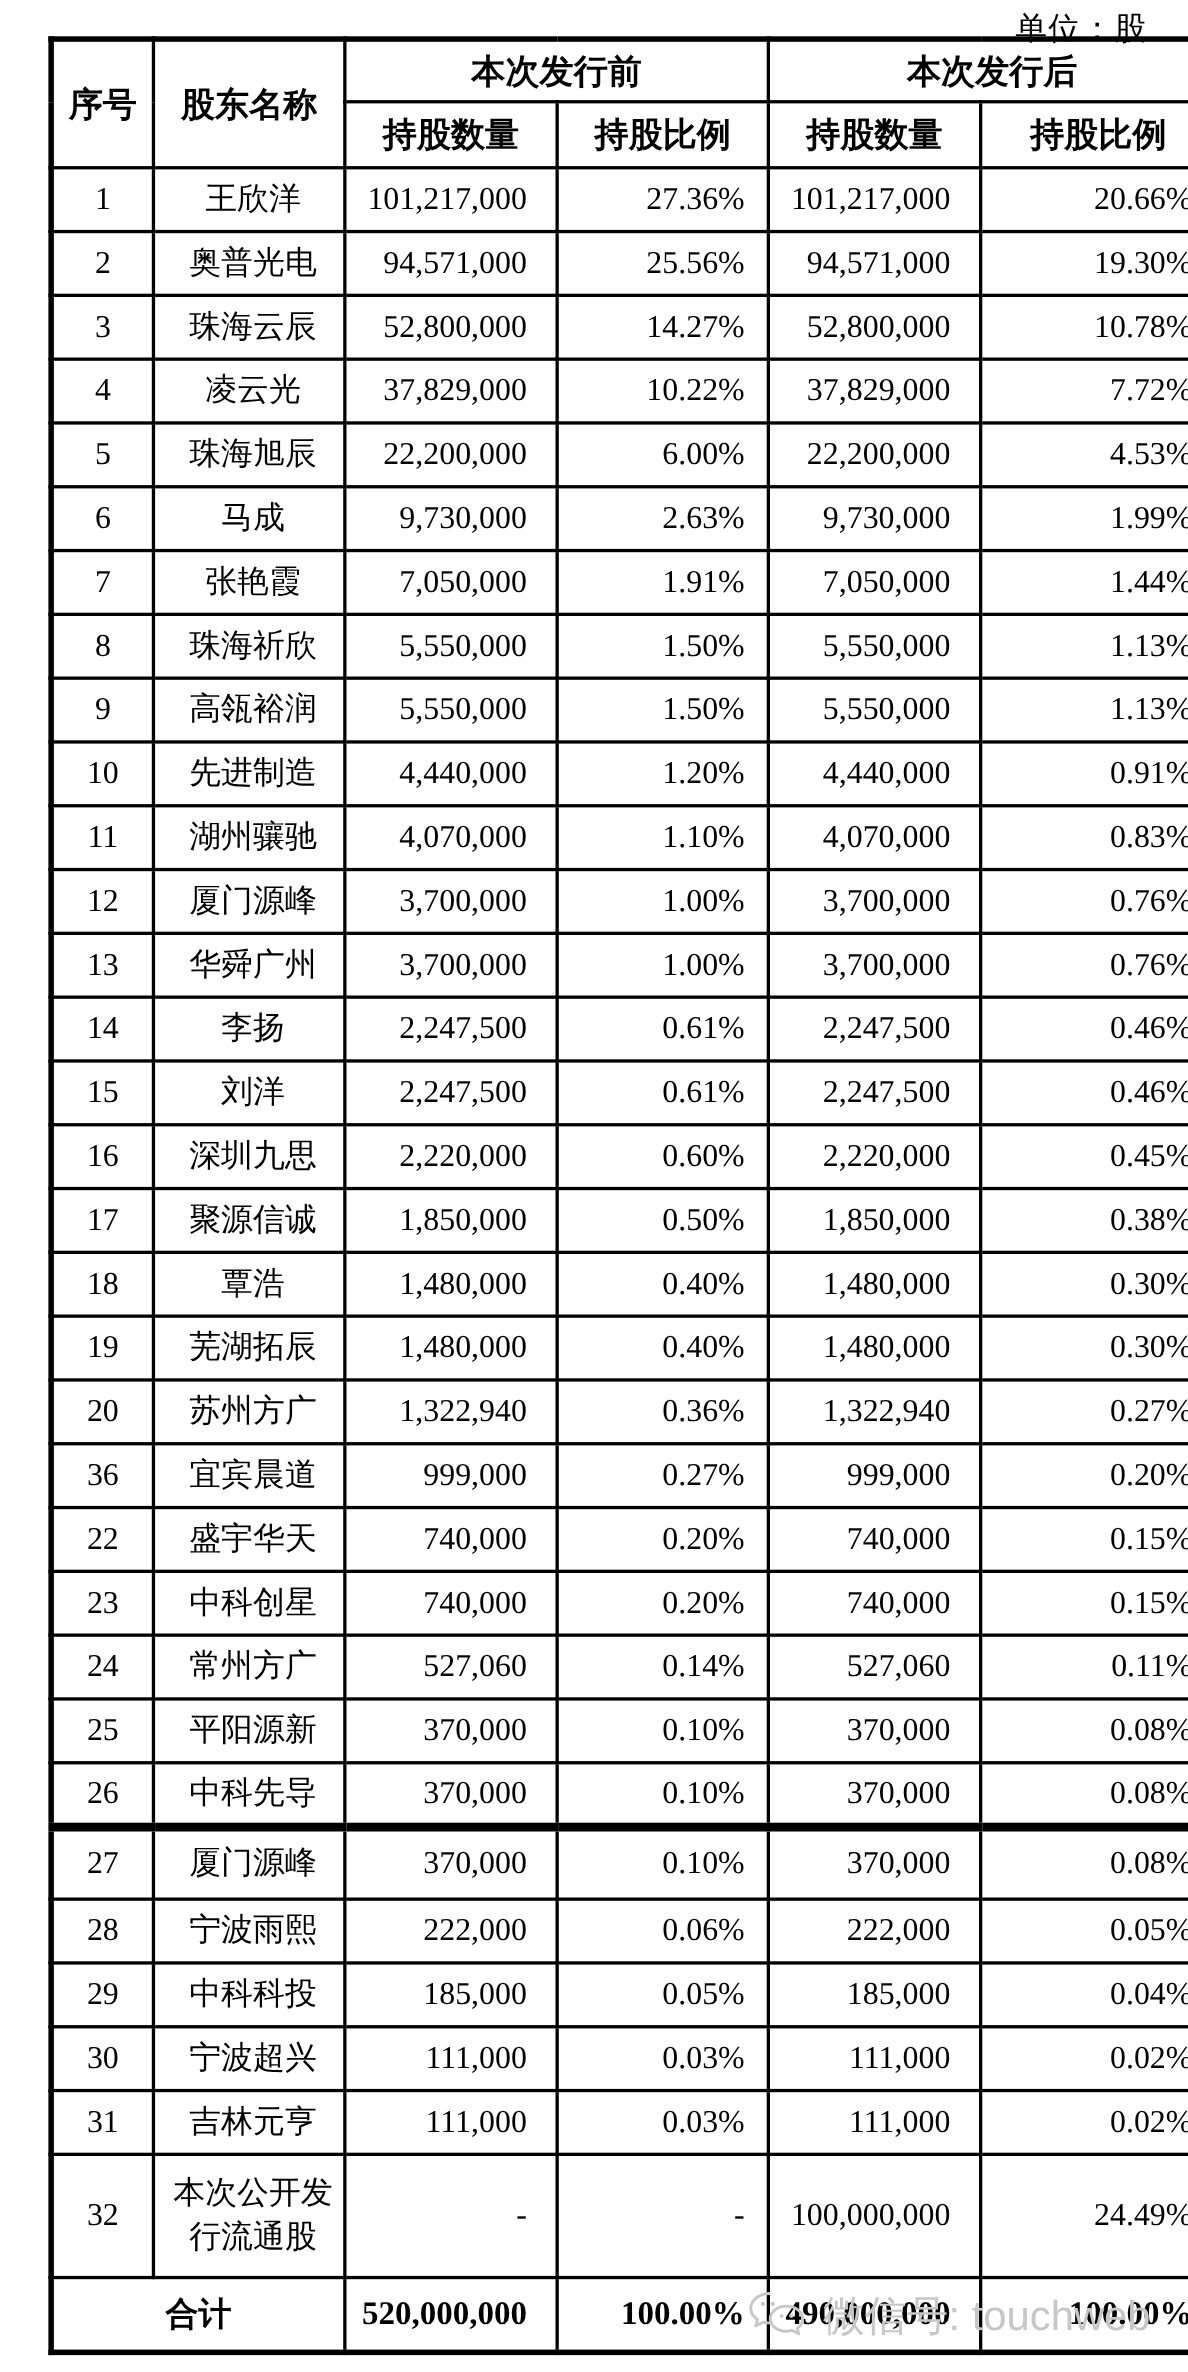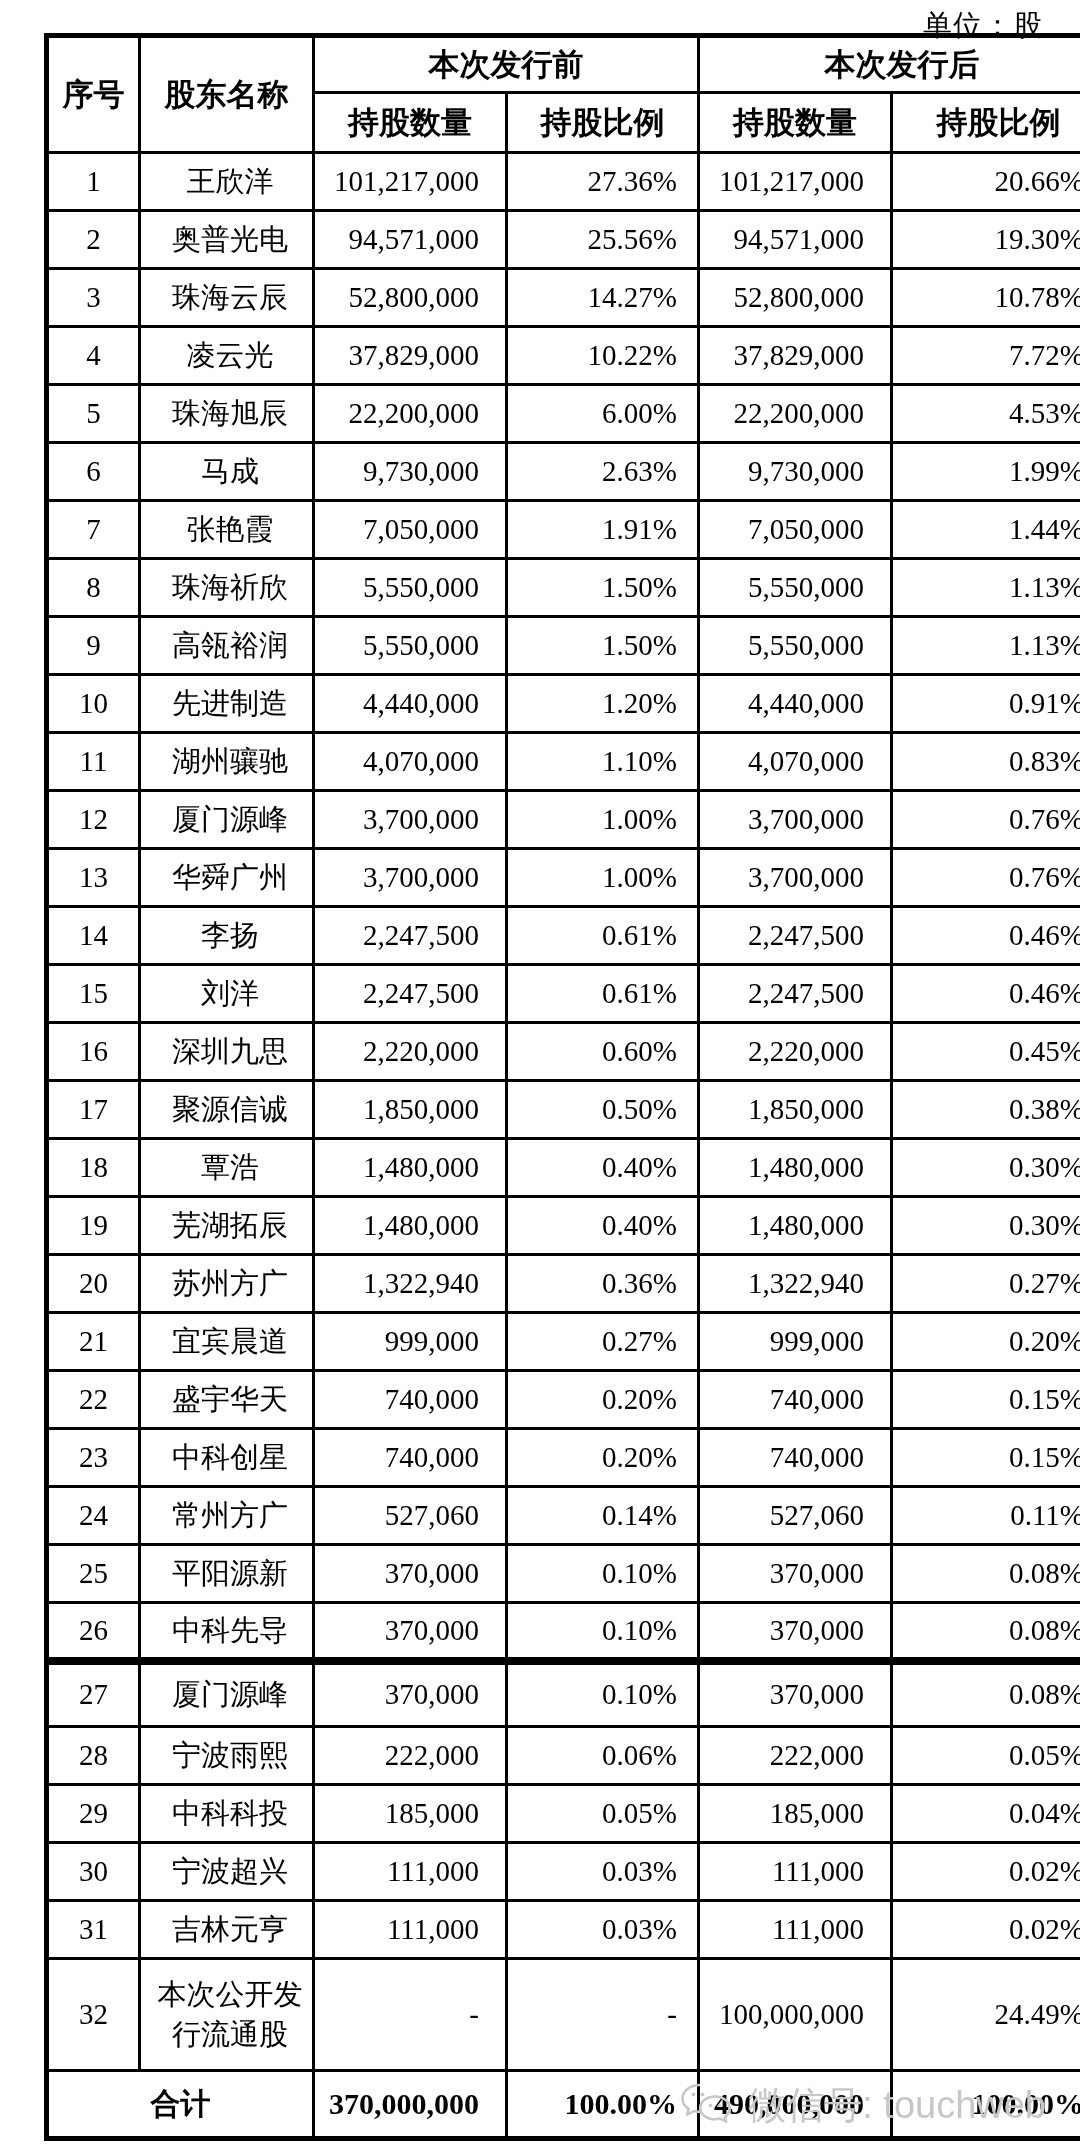--- a/index.html
+++ b/index.html
@@ -230,21 +230,21 @@
       </tr>
       <tr>
         <td class="c-idx">20</td>
         <td class="c-name">苏州方广</td>
         <td class="c-num">1,322,940</td>
         <td class="c-pct">0.36%</td>
         <td class="c-num">1,322,940</td>
         <td class="c-pct">0.27%</td>
       </tr>
       <tr>
-        <td class="c-idx">21</td>
+        <td class="c-idx">36</td>
         <td class="c-name">宜宾晨道</td>
         <td class="c-num">999,000</td>
         <td class="c-pct">0.27%</td>
         <td class="c-num">999,000</td>
         <td class="c-pct">0.20%</td>
       </tr>
       <tr>
         <td class="c-idx">22</td>
         <td class="c-name">盛宇华天</td>
         <td class="c-num">740,000</td>
@@ -329,21 +329,21 @@
         <td class="c-name">本次公开发行流通股</td>
         <td class="c-num">-</td>
         <td class="c-pct">-</td>
         <td class="c-num">100,000,000</td>
         <td class="c-pct">24.49%</td>
       </tr>
     </tbody>
   <tbody>
     <tr class="total-row">
       <td colspan="2" class="c-total-label">合计</td>
-      <td class="c-num">370,000,000</td>
+      <td class="c-num">520,000,000</td>
       <td class="c-pct">100.00%</td>
       <td class="c-num">490,000,000</td>
       <td class="c-pct">100.00%</td>
     </tr>
   </tbody>
 </table>
 
 <div class="wechat-footer">
   <svg class="wx-icon" width="58" height="48" viewBox="0 0 58 48" aria-hidden="true">
     <g fill="none" stroke="#c7c7c7" stroke-width="2.6" stroke-linejoin="round">

